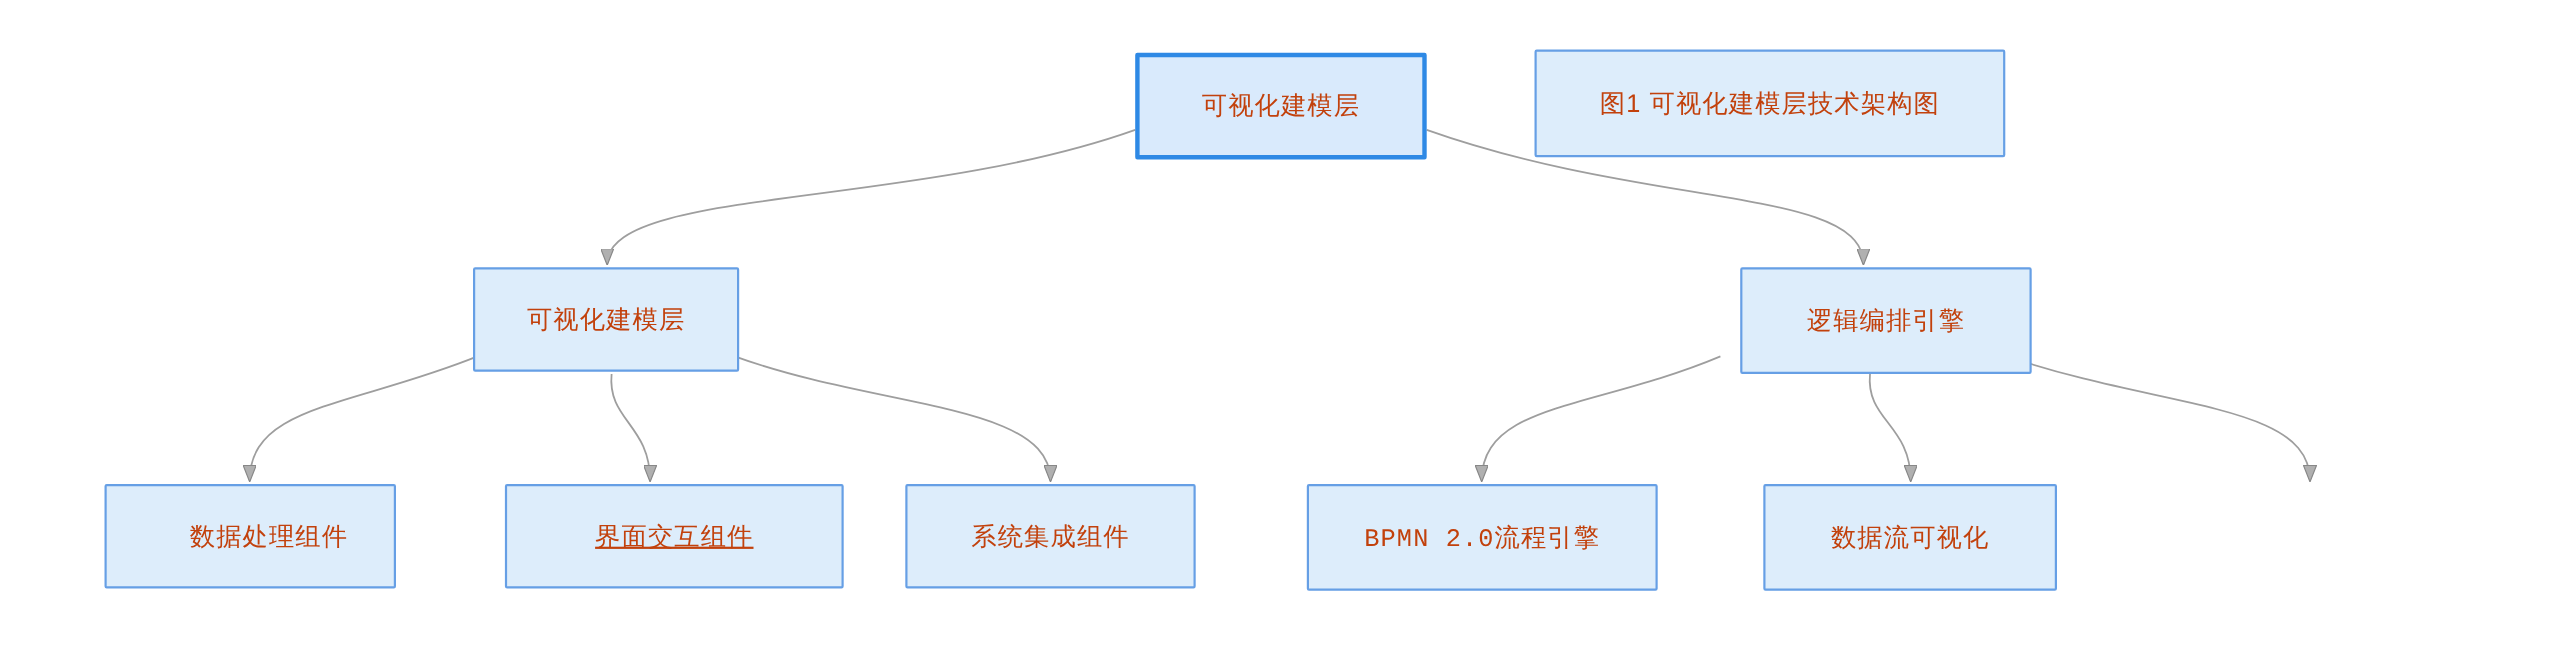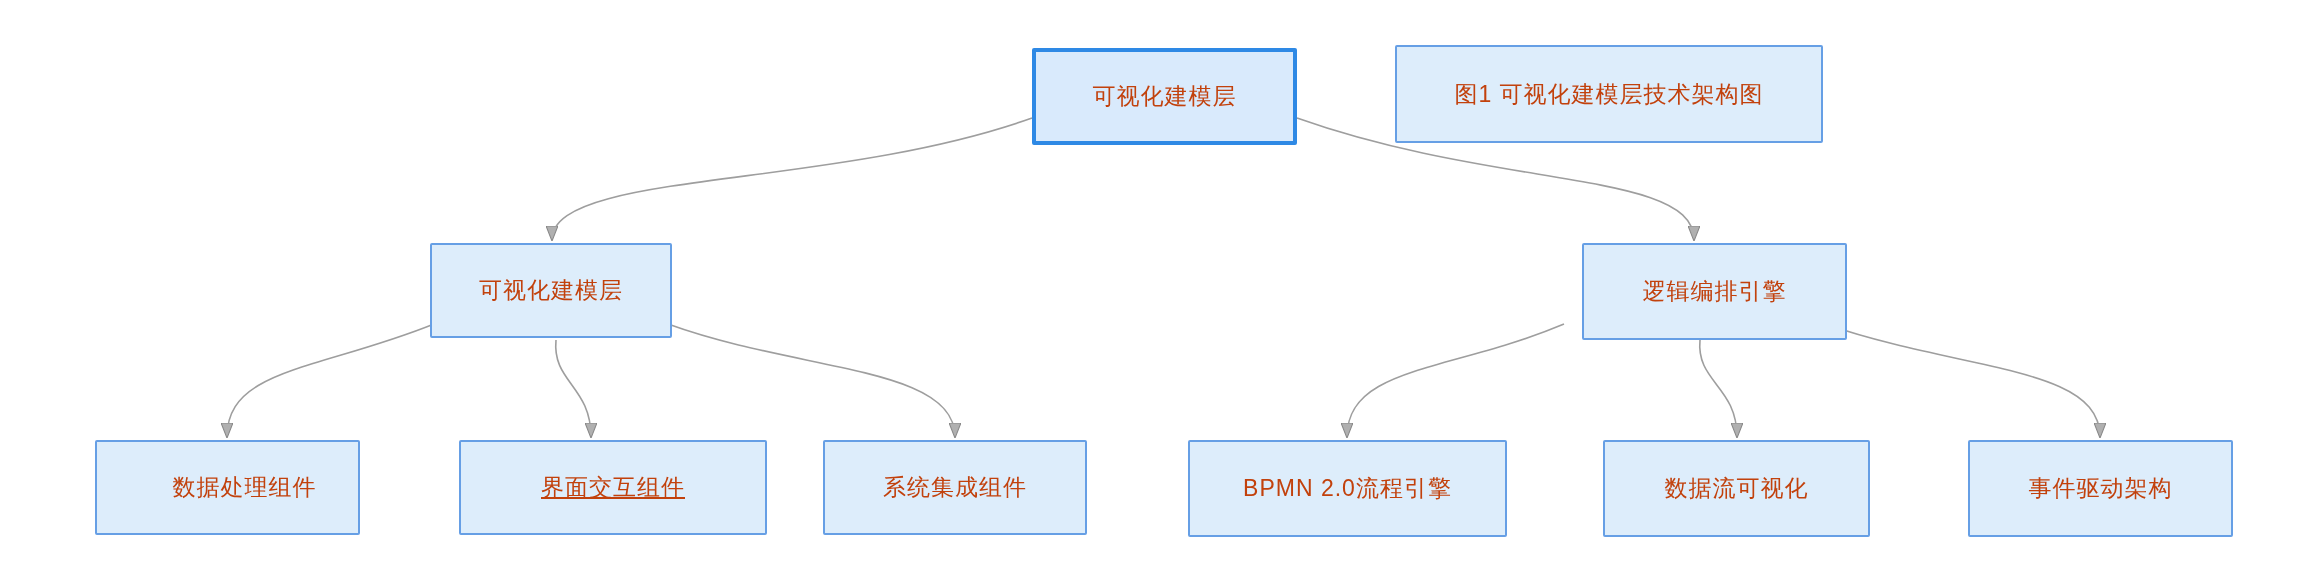--- a/index.html
+++ b/index.html
@@ -99,26 +99,23 @@
   </div>
 
   <div class="node" style="left:459px; top:440px; width:308px; height:95px;text-decoration:underline;">
     <span>界面交互组件</span>
   </div>
 
   <div class="node" style="left:823px; top:440px; width:264px; height:95px;">
     <span>系统集成组件</span>
   </div>
 
-  <div class="node" style="left:1188px; top:440px; width:319px; height:97px;">
+  <div class="node" style="left:1188px; top:440px; width:319px; height:97px;font-family:Liberation Mono, monospace;">
     <span>BPMN 2.0流程引擎</span>
   </div>
 
   <div class="node" style="left:1603px; top:440px; width:267px; height:97px;">
     <span>数据流可视化</span>
   </div>
 
-  <div class="node" style="left:1968px; top:440px; width:265px; height:97px;">
-    <span>事件驱动架构</span>
-  </div>
 
 
 </div>
 
 </body></html>

